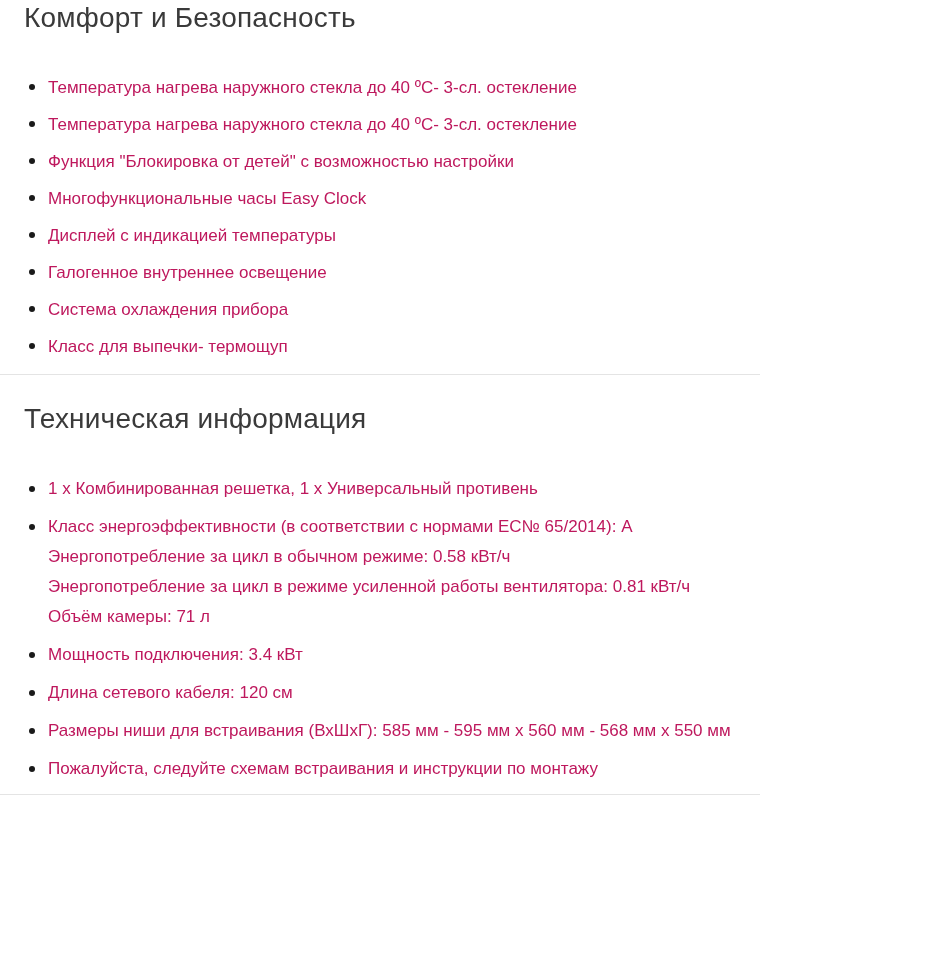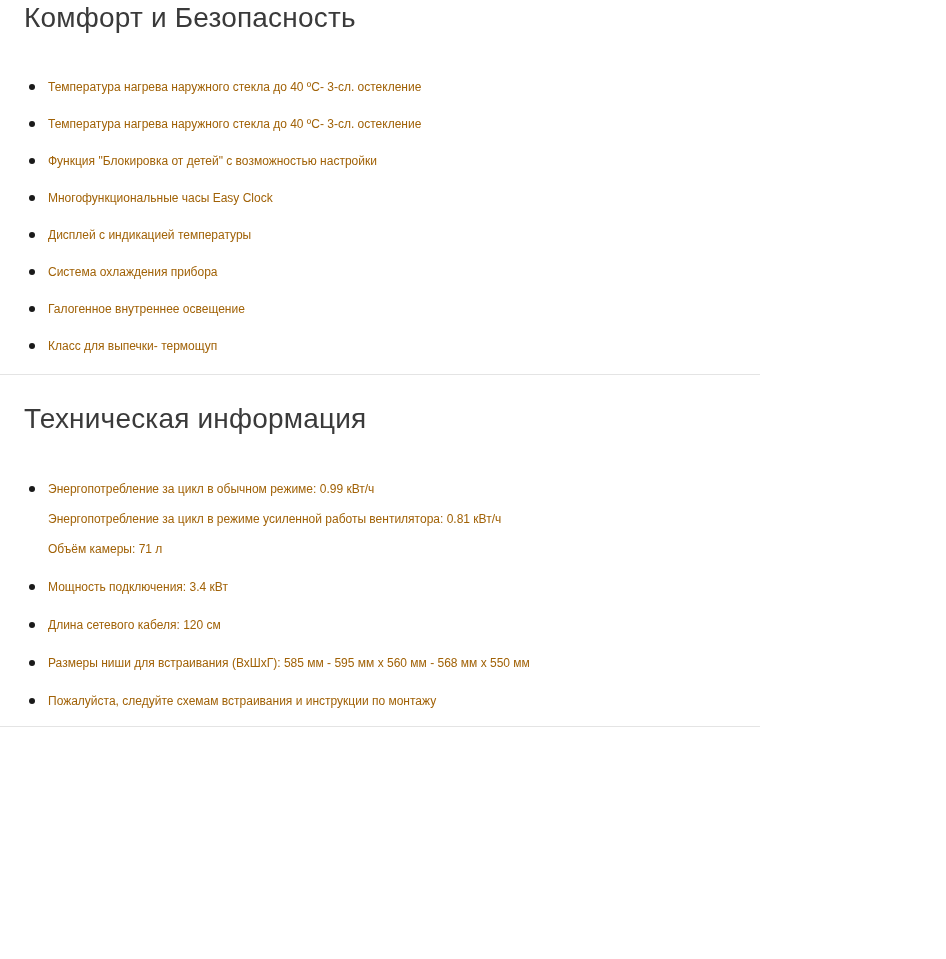--- a/index.html
+++ b/index.html
@@ -29,22 +29,22 @@
     color: #3a3a3a;
     letter-spacing: 0.2px;
   }
   .section-comfort h2.section-title {
     padding-top: 1px;
   }
   ul.spec-list {
     list-style: none;
     margin: 0;
     padding: 0;
-    font-size: 12px;
-    color: #a16207;
+    font-size: 17px;
+    color: #be185d;
   }
   ul.spec-list li {
     position: relative;
     padding-left: 24px;
     margin-bottom: 8px;
   }
   .section-comfort ul.spec-list li { line-height: 29px; }
   .section-technical ul.spec-list li { line-height: 30px; }
   ul.spec-list li .bullet-dot {
     position: absolute;
@@ -94,41 +94,46 @@
       <li>
         <span class="bullet-dot"></span>
         <div class="line">Многофункциональные часы Easy Clock</div>
       </li>
       <li>
         <span class="bullet-dot"></span>
         <div class="line">Дисплей с индикацией температуры</div>
       </li>
       <li>
         <span class="bullet-dot"></span>
-        <div class="line">Система охлаждения прибора</div>
+        <div class="line">Галогенное внутреннее освещение</div>
       </li>
       <li>
         <span class="bullet-dot"></span>
-        <div class="line">Галогенное внутреннее освещение</div>
+        <div class="line">Система охлаждения прибора</div>
       </li>
       <li>
         <span class="bullet-dot"></span>
         <div class="line">Класс для выпечки- термощуп</div>
       </li>
     </ul>
   </section>
 
   <hr class="rule rule-middle">
 
   <section class="section section-technical">
     <h2 class="section-title">Техническая информация</h2>
     <ul class="spec-list">
       <li>
         <span class="bullet-dot"></span>
-        <div class="line">Энергопотребление за цикл в обычном режиме: 0.99 кВт/ч</div>
+        <div class="line">1 x Комбинированная решетка, 1 x Универсальный противень</div>
+      </li>
+      <li>
+        <span class="bullet-dot"></span>
+        <div class="line">Класс энергоэффективности (в соответствии с нормами EC№ 65/2014): A</div>
+        <div class="line">Энергопотребление за цикл в обычном режиме: 0.58 кВт/ч</div>
         <div class="line">Энергопотребление за цикл в режиме усиленной работы вентилятора: 0.81 кВт/ч</div>
         <div class="line">Объём камеры: 71 л</div>
       </li>
       <li>
         <span class="bullet-dot"></span>
         <div class="line">Мощность подключения: 3.4 кВт</div>
       </li>
       <li>
         <span class="bullet-dot"></span>
         <div class="line">Длина сетевого кабеля: 120 см</div>

